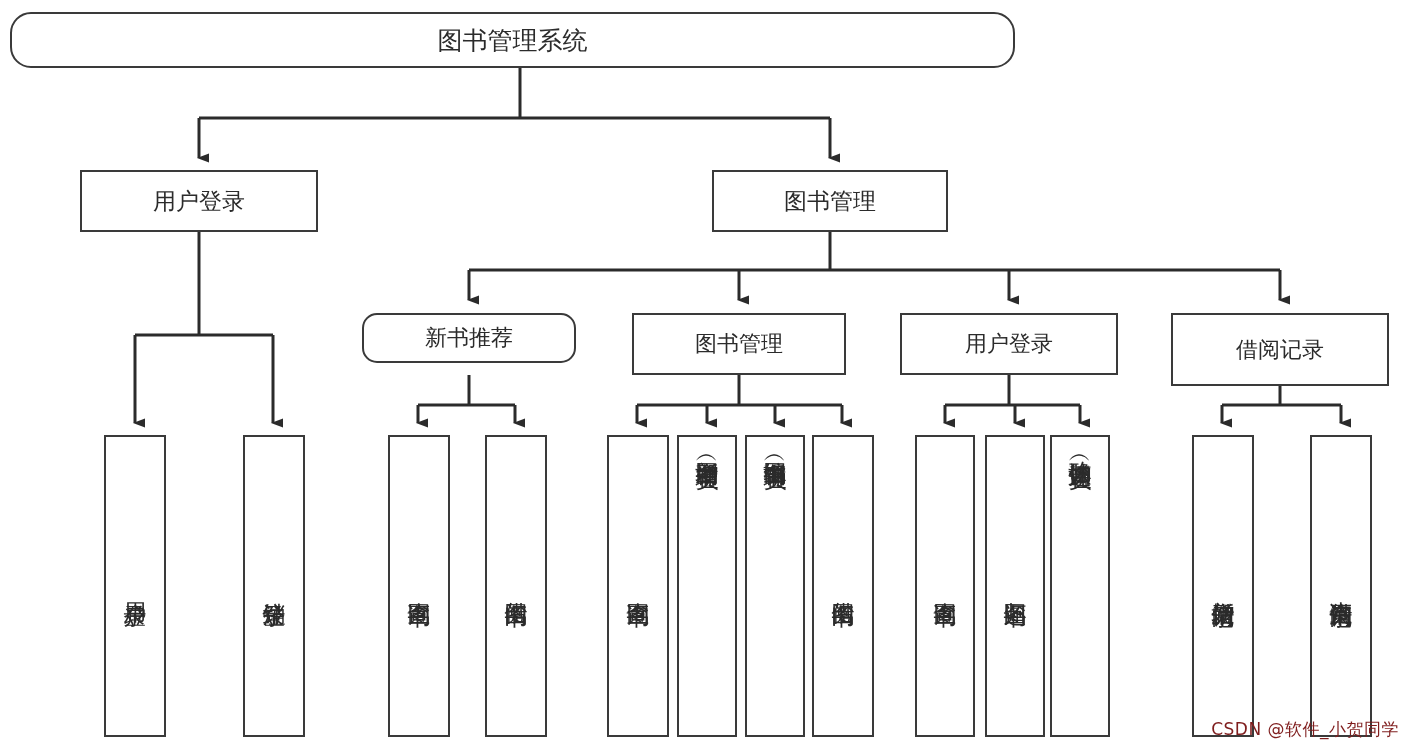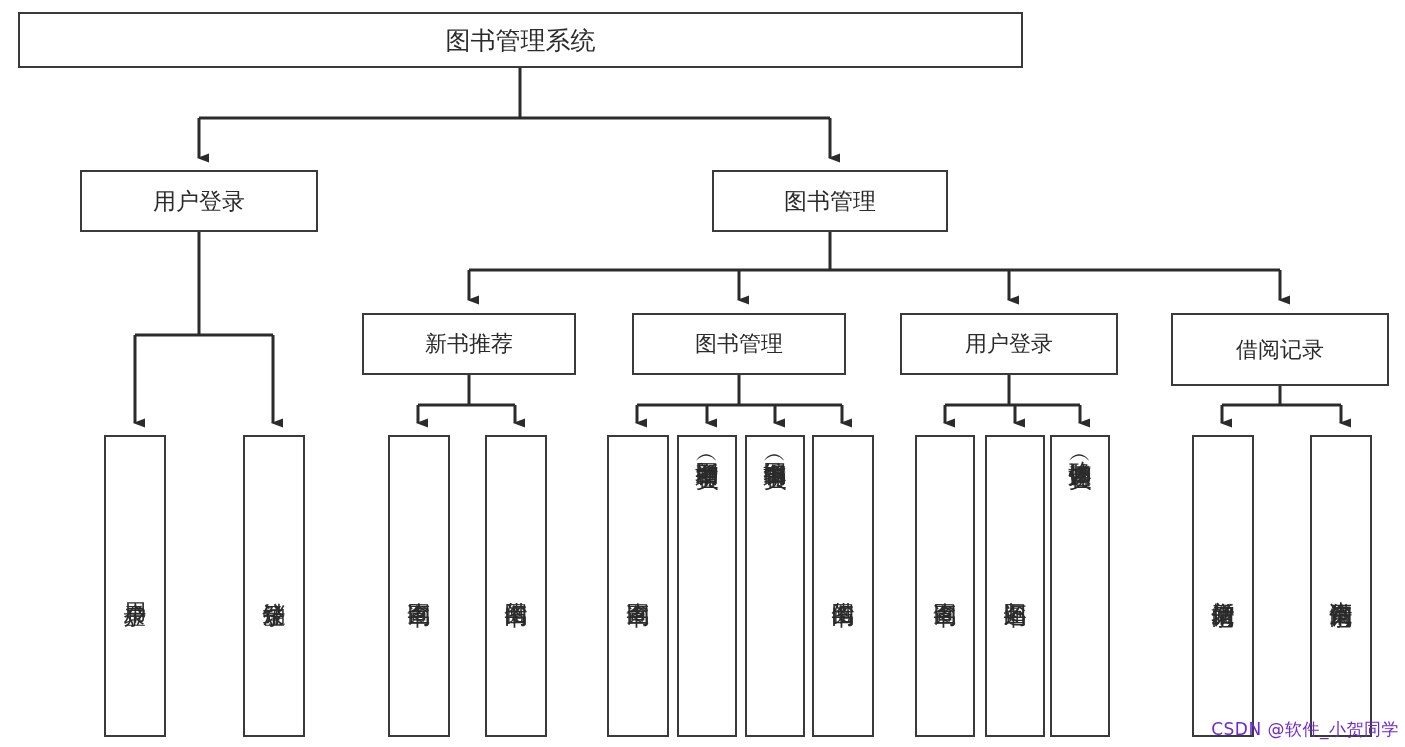--- a/index.html
+++ b/index.html
@@ -17,21 +17,21 @@
 
   .leaf{position:absolute;box-sizing:border-box;background:#ffffff;
         border:2.5px solid #3a3a3a;display:flex;justify-content:center;
         color:#2b2b2b;font-size:23px;}
   .leaf .vtext{writing-mode:vertical-rl;text-orientation:upright;
         line-height:1.18;letter-spacing:1px;white-space:nowrap;}
   .leaf.vcenter{align-items:center;}
   .leaf.vtop{align-items:flex-start;padding-top:6px;}
 
   .watermark{position:absolute;right:6px;bottom:6px;font-size:17px;
-        color:#6d28d9;letter-spacing:.5px;white-space:nowrap;}
+        color:#7f1d1d;letter-spacing:.5px;white-space:nowrap;}
 </style>
 </head>
 <body>
 
 <div id="stage">
 
   <svg class="wires" viewBox="0 0 1405 747" xmlns="http://www.w3.org/2000/svg">
     <defs>
       <marker id="ah" markerWidth="10" markerHeight="12" refX="5" refY="10" orient="auto" markerUnits="userSpaceOnUse">
         <path d="M0.5,0 L9.5,0 L5,12 Z" fill="#2b2b2b"></path>
@@ -75,32 +75,32 @@
       <path d="M1015,405 L1015,423" marker-end="url(#ah)"></path>
       <path d="M1080,405 L1080,423" marker-end="url(#ah)"></path>
 
       <path d="M1280,375 L1280,405"></path>
       <path d="M1222,405 L1341,405"></path>
       <path d="M1222,405 L1222,423" marker-end="url(#ah)"></path>
       <path d="M1341,405 L1341,423" marker-end="url(#ah)"></path>
     </g>
   </svg>
 
-  <div class="node root" style="left:18px;top:12px;width:1005px;height:56px;">
+  <div class="node root" style="left:10px;top:12px;width:1005px;height:56px;border-radius:21px;">
     <span>图书管理系统</span>
   </div>
 
   <div class="node lvl1" style="left:80px;top:170px;width:238px;height:62px;">
     <span>用户登录</span>
   </div>
   <div class="node lvl1" style="left:712px;top:170px;width:236px;height:62px;">
     <span>图书管理</span>
   </div>
 
-  <div class="node lvl2" style="left:362px;top:313px;width:214px;height:62px;">
+  <div class="node lvl2" style="left:362px;top:313px;width:214px;height:50px;border-radius:15px;">
     <span>新书推荐</span>
   </div>
   <div class="node lvl2" style="left:632px;top:313px;width:214px;height:62px;">
     <span>图书管理</span>
   </div>
   <div class="node lvl2" style="left:900px;top:313px;width:218px;height:62px;">
     <span>用户登录</span>
   </div>
   <div class="node lvl2" style="left:1171px;top:313px;width:218px;height:73px;">
     <span>借阅记录</span>

